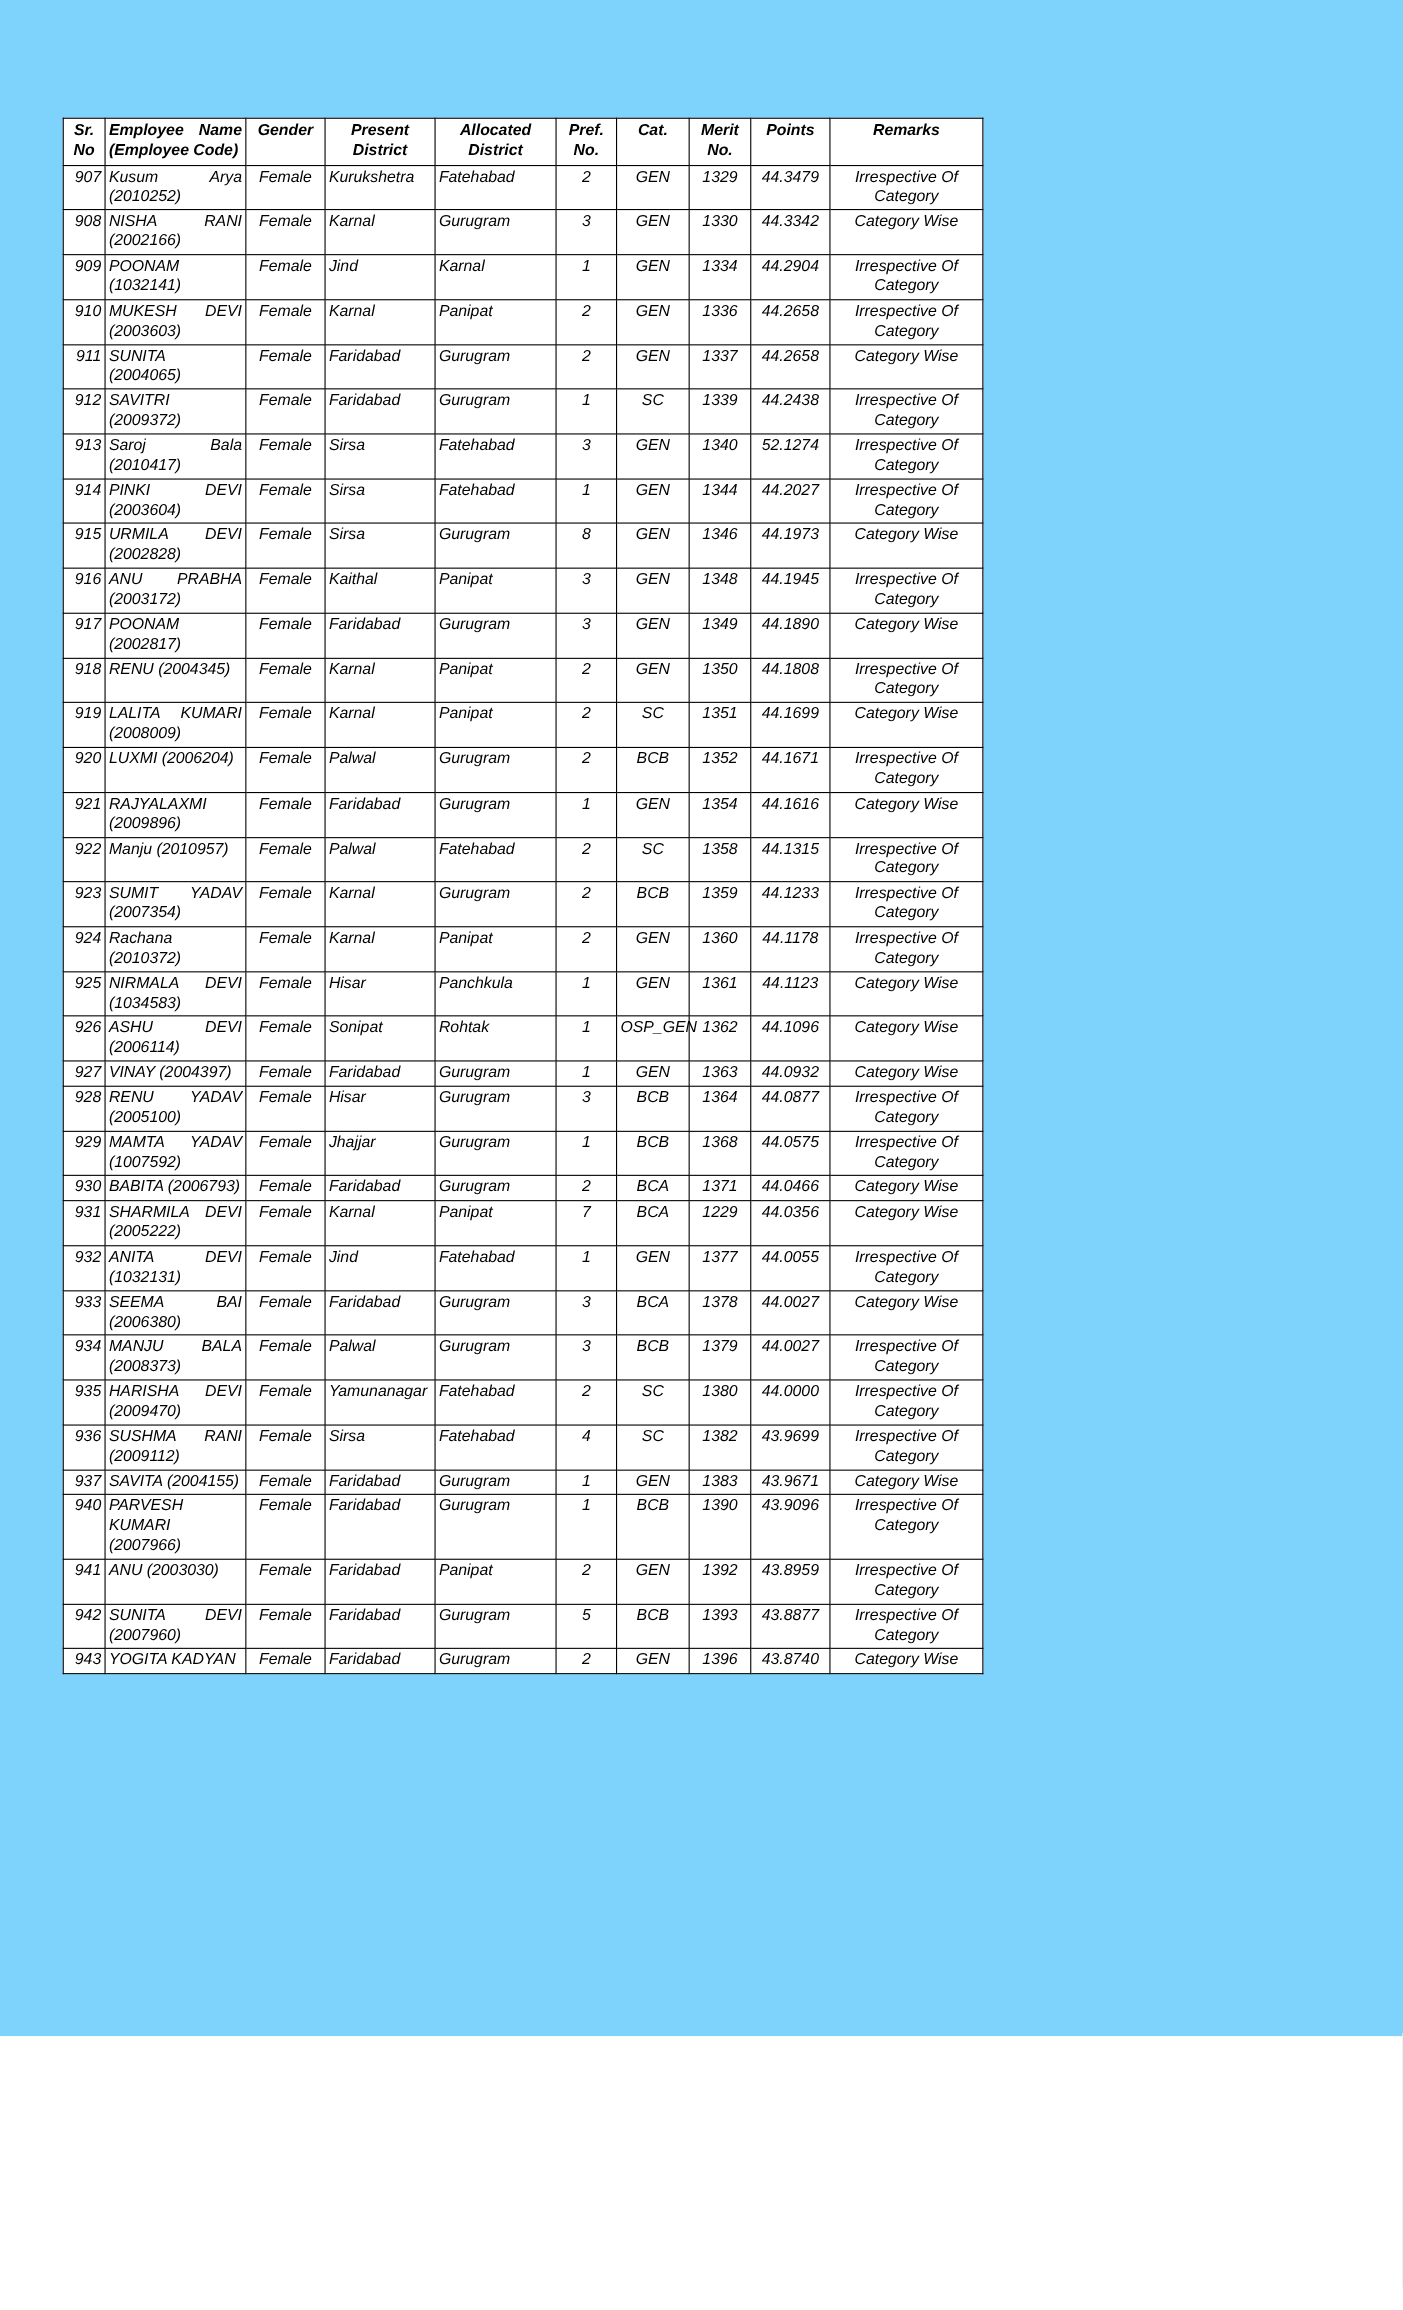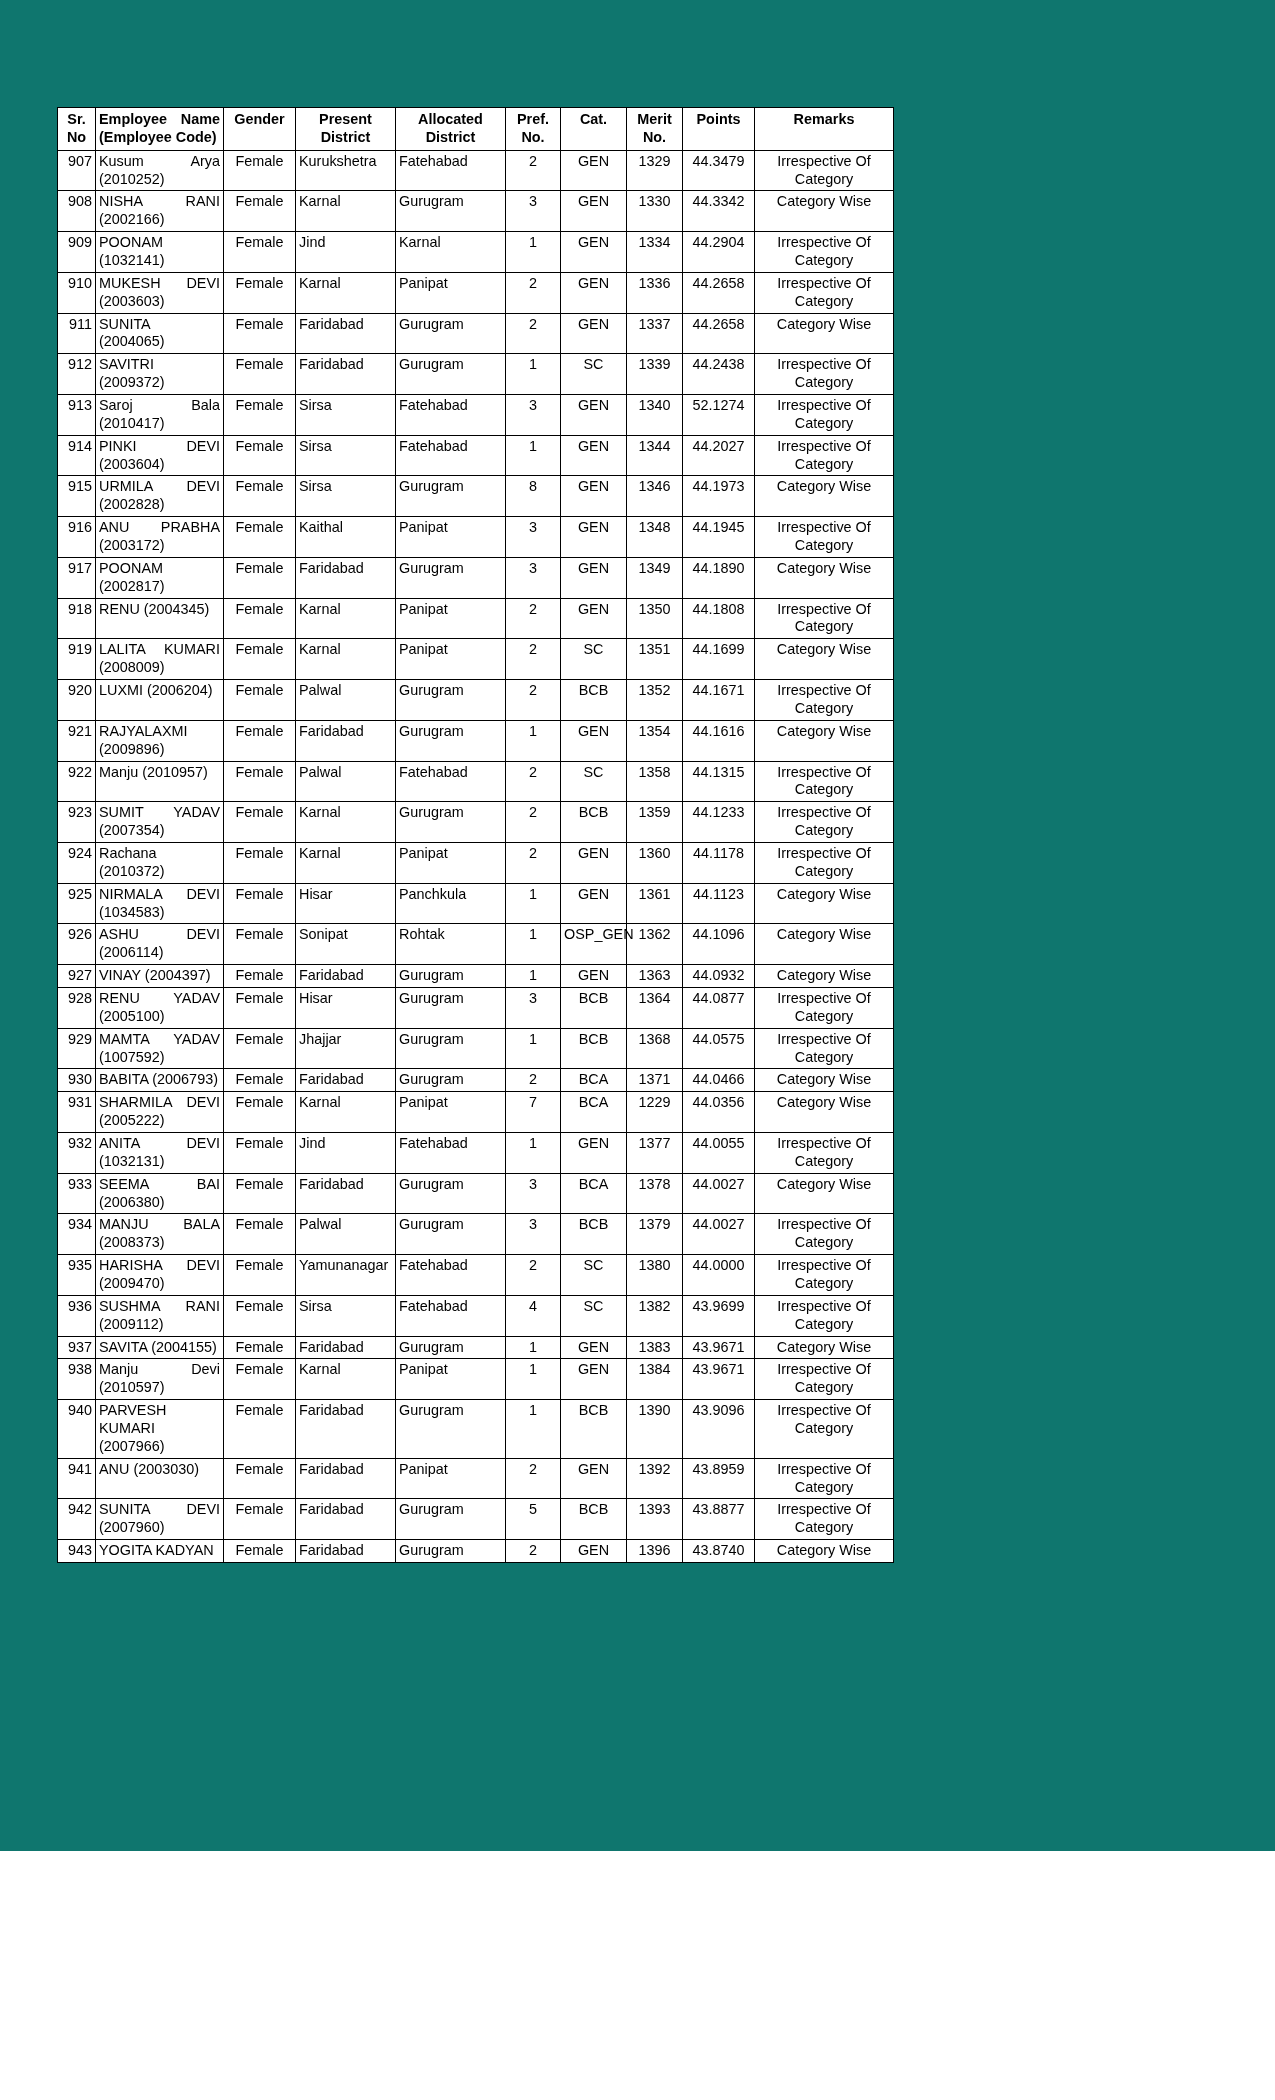--- a/index.html
+++ b/index.html
@@ -14,21 +14,22 @@
     color: #000000;
     position: relative;
     overflow: hidden;
   }
   .page {
     position: absolute;
     left: 0;
     top: 0;
     width: 1275px;
     height: 1851px;
-    background: #0f766e;
+    background: #7dd3fc;
+    font-style: italic;
   }
   .table-wrap {
     position: absolute;
     left: 57px;
     top: 107px;
     width: 836px;
   }
   table.alloc {
     border-collapse: collapse;
     width: 836px;
@@ -599,35 +600,20 @@
             <td class="cell-gender">Female</td>
             <td class="cell-present">Faridabad</td>
             <td class="cell-alloc">Gurugram</td>
             <td class="cell-pref">1</td>
             <td class="cell-cat">GEN</td>
             <td class="cell-merit">1383</td>
             <td class="cell-points">43.9671</td>
             <td class="cell-remarks">Category Wise</td>
           </tr>
           <tr>
-            <td class="cell-sr">938</td>
-            <td class="cell-name">
-              <span class="name-line">Manju Devi</span>
-              <span class="code-line">(2010597)</span>
-            </td>
-            <td class="cell-gender">Female</td>
-            <td class="cell-present">Karnal</td>
-            <td class="cell-alloc">Panipat</td>
-            <td class="cell-pref">1</td>
-            <td class="cell-cat">GEN</td>
-            <td class="cell-merit">1384</td>
-            <td class="cell-points">43.9671</td>
-            <td class="cell-remarks">Irrespective Of Category</td>
-          </tr>
-          <tr>
             <td class="cell-sr">940</td>
             <td class="cell-name">
               <span class="name-line">PARVESH KUMARI</span>
               <span class="code-line">(2007966)</span>
             </td>
             <td class="cell-gender">Female</td>
             <td class="cell-present">Faridabad</td>
             <td class="cell-alloc">Gurugram</td>
             <td class="cell-pref">1</td>
             <td class="cell-cat">BCB</td>

